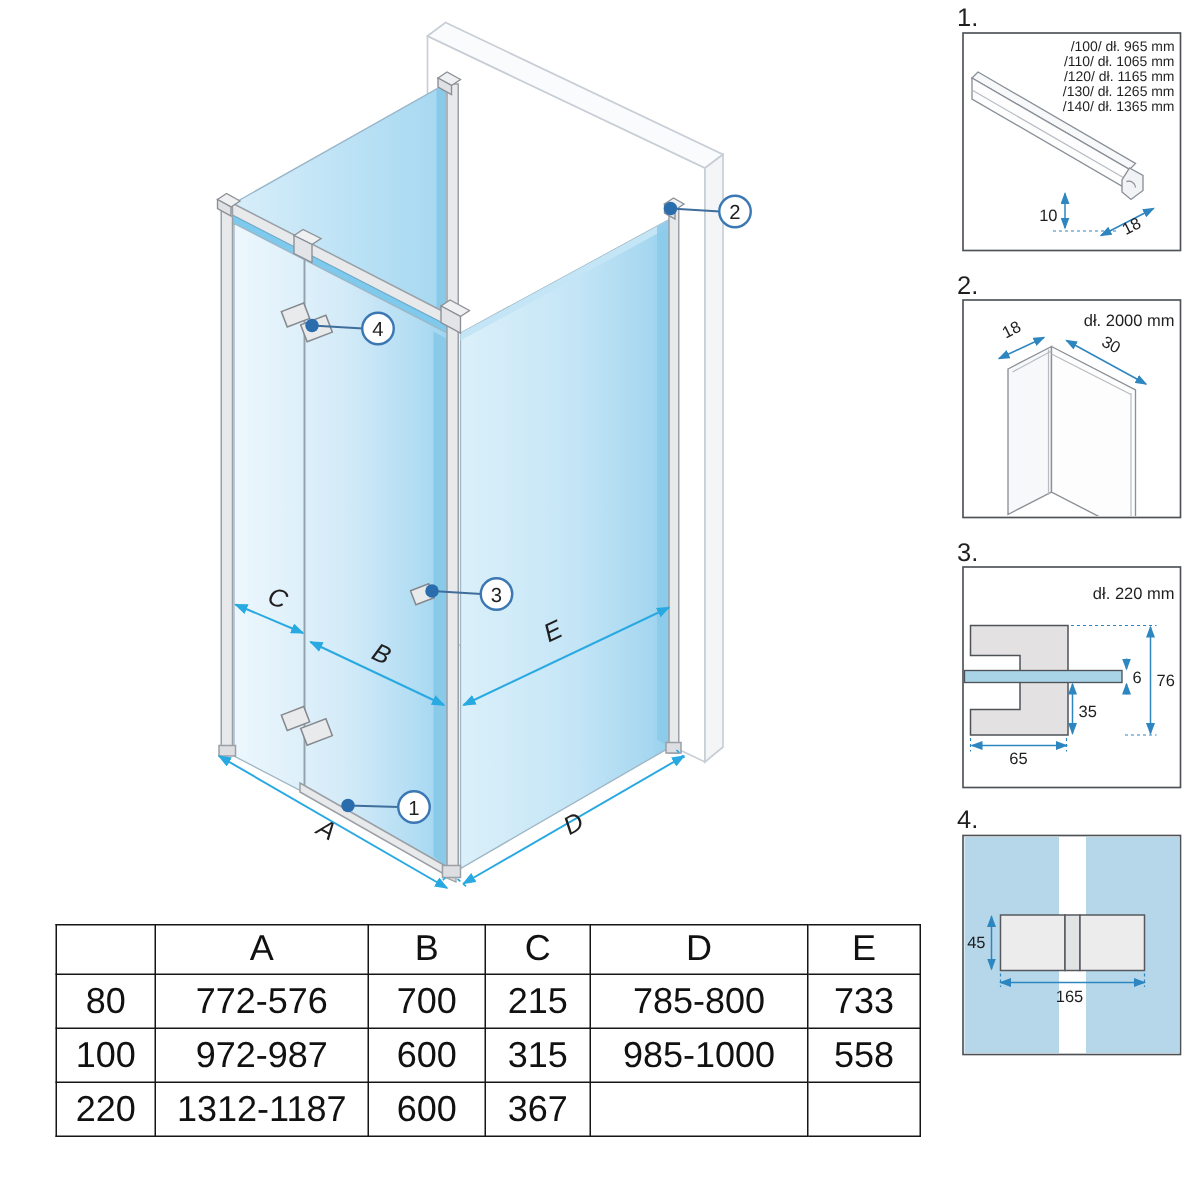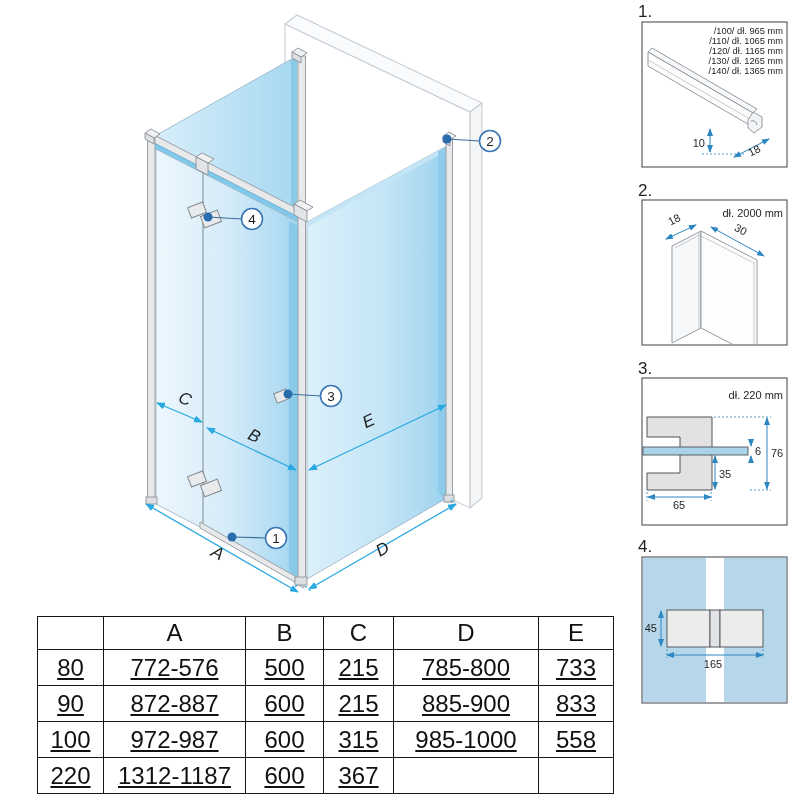--- a/index.html
+++ b/index.html
@@ -4,21 +4,21 @@
 <style>
   html,body{margin:0;padding:0;background:#fff;width:800px;height:800px;overflow:hidden;
     font-family:"Liberation Sans",sans-serif;}
   #stage{position:relative;width:800px;height:800px;background:#fff;}
   #drawing{position:absolute;left:0;top:0;}
   
   #dim-table{position:absolute;left:37px;top:616px;border-collapse:collapse;table-layout:fixed;}
   #dim-table td,#dim-table th{border:1.4px solid #161616;text-align:center;vertical-align:middle;
     font-size:24px;font-weight:400;color:#111;padding:0;font-family:"Liberation Sans",sans-serif;}
   #dim-table th{height:32px;}
-  #dim-table td{height:35px;text-decoration:underline;}
+  #dim-table td{height:35px;}
   svg text{font-family:"Liberation Sans",sans-serif;fill:#1f1f1f;}
 </style>
 </head>
 <body>
 <div id="stage">
 
 <svg id="drawing" width="800" height="800" viewBox="0 0 800 800">
   <defs>
     <linearGradient id="gradDoor" x1="0" y1="0" x2="1" y2="0">
       <stop offset="0" stop-color="#edf7fd"></stop>
@@ -286,32 +286,24 @@
       <th>B</th>
       <th>C</th>
       <th>D</th>
       <th>E</th>
     </tr>
   </thead>
   <tbody>
     <tr>
       <td>80</td>
       <td>772-576</td>
-      <td>500</td>
+      <td>700</td>
       <td>215</td>
       <td>785-800</td>
       <td>733</td>
-    </tr>
-    <tr>
-      <td>90</td>
-      <td>872-887</td>
-      <td>600</td>
-      <td>215</td>
-      <td>885-900</td>
-      <td>833</td>
     </tr>
     <tr>
       <td>100</td>
       <td>972-987</td>
       <td>600</td>
       <td>315</td>
       <td>985-1000</td>
       <td>558</td>
     </tr>
     <tr>

